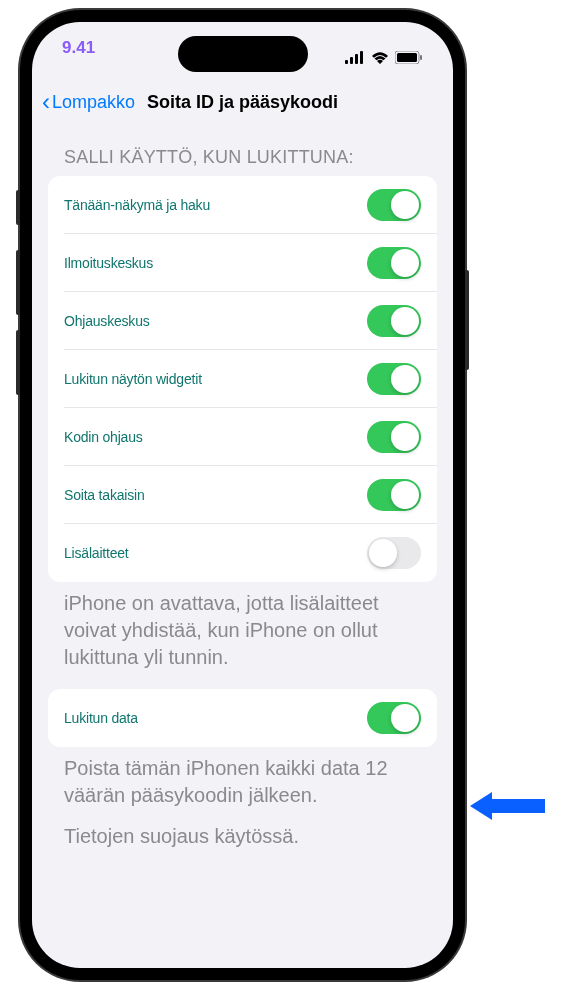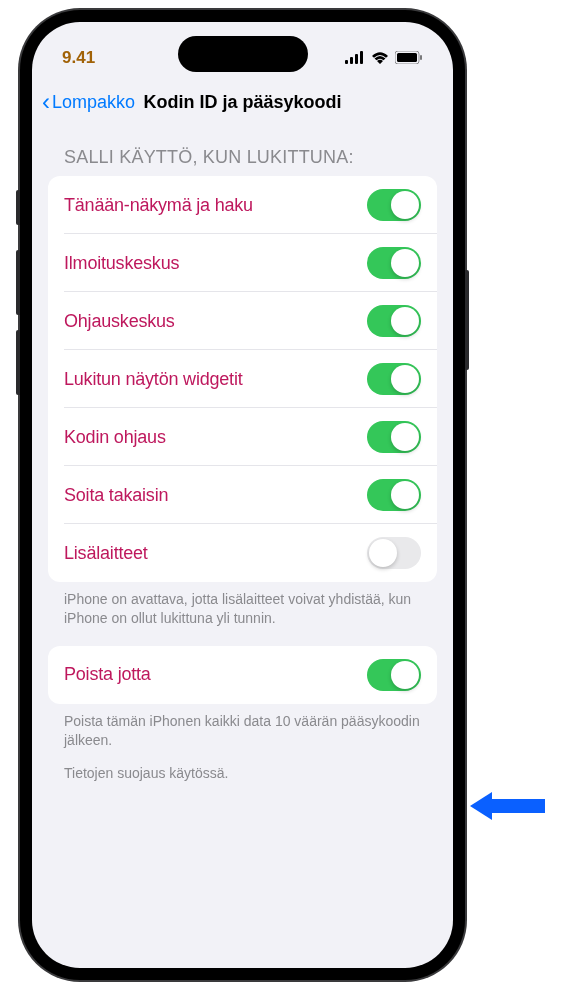--- a/index.html
+++ b/index.html
@@ -78,26 +78,25 @@
       width: 130px;
       height: 36px;
       background: #000;
       border-radius: 20px;
       z-index: 100;
     }
     .status-bar {
       height: 55px;
       display: flex;
       justify-content: space-between;
-      align-items: center;
       padding: 0 30px;
       padding-top: 16px;
       font-size: 17px;
       font-weight: 600;
-      color: #a16207;
+      color: #8b5cf6;
     }
     .status-left {
       min-width: 60px;
     }
     .status-right {
       display: flex;
       align-items: center;
       gap: 6px;
     }
     .signal-icon, .wifi-icon, .battery-icon {
@@ -159,22 +158,22 @@
     .list-row:not(:last-child)::after {
       content: "";
       position: absolute;
       left: 16px;
       right: 0;
       bottom: 0;
       height: 1px;
       background: #e5e5ea;
     }
     .row-label {
-      font-size: 18px;
-      color: #be185d;
+      font-size: 14px;
+      color: #0f766e;
       letter-spacing: -0.2px;
     }
     .toggle {
       width: 54px;
       height: 32px;
       border-radius: 16px;
       position: relative;
       cursor: pointer;
       transition: background 0.2s;
     }
@@ -194,21 +193,21 @@
       box-shadow: 0 2px 4px rgba(0,0,0,0.2);
       transition: left 0.2s;
     }
     .toggle.on .toggle-knob {
       left: 24px;
     }
     .toggle.off .toggle-knob {
       left: 2px;
     }
     .section-footer {
-      font-size: 14px;
+      font-size: 20px;
       color: #8a8a8e;
       padding: 8px 16px 10px;
       line-height: 1.35;
     }
     .spacer {
       height: 8px;
     }
     .arrow-annotation {
       position: absolute;
       left: 470px;
@@ -259,21 +258,21 @@
             </svg>
         </span>
       </div>
     </div>
 
     <div class="nav-bar">
       <div class="back-button">
         <span class="back-chevron">‹</span>
         <span>Lompakko</span>
       </div>
-      <div class="nav-title">Kodin ID ja pääsykoodi</div>
+      <div class="nav-title">Soita ID ja pääsykoodi</div>
     </div>
 
     <div class="content">
       <div class="section-header">SALLI KÄYTTÖ, KUN LUKITTUNA:</div>
 
       <div class="list-group" id="allow-access-group">
           <div class="list-row">
             <span class="row-label">Tänään-näkymä ja haku</span>
             <div class="toggle on">
               <div class="toggle-knob"></div>
@@ -316,28 +315,28 @@
             </div>
           </div>
         </div>
 
       <div class="section-footer">iPhone on avattava, jotta lisälaitteet voivat yhdistää, kun iPhone on ollut lukittuna yli tunnin.</div>
 
       <div class="spacer"></div>
 
       <div class="list-group">
         <div class="list-row">
-          <span class="row-label">Poista jotta</span>
+          <span class="row-label">Lukitun data</span>
           <div class="toggle on" id="erase-toggle">
             <div class="toggle-knob"></div>
           </div>
         </div>
       </div>
 
-      <div class="section-footer">Poista tämän iPhonen kaikki data 10 väärän pääsykoodin jälkeen.</div>
+      <div class="section-footer">Poista tämän iPhonen kaikki data 12 väärän pääsykoodin jälkeen.</div>
       <div class="section-footer" style="padding-top:4px;">Tietojen suojaus käytössä.</div>
     </div>
   </div>
 </div>
 
 <div class="arrow-annotation">
   <svg class="arrow-svg" viewBox="0 0 75 36">
     <path d="M 75 18 L 15 18" stroke="#0a60ff" stroke-width="14" fill="none"></path>
     <path d="M 0 18 L 22 4 L 22 32 Z" fill="#0a60ff"></path>
   </svg>

